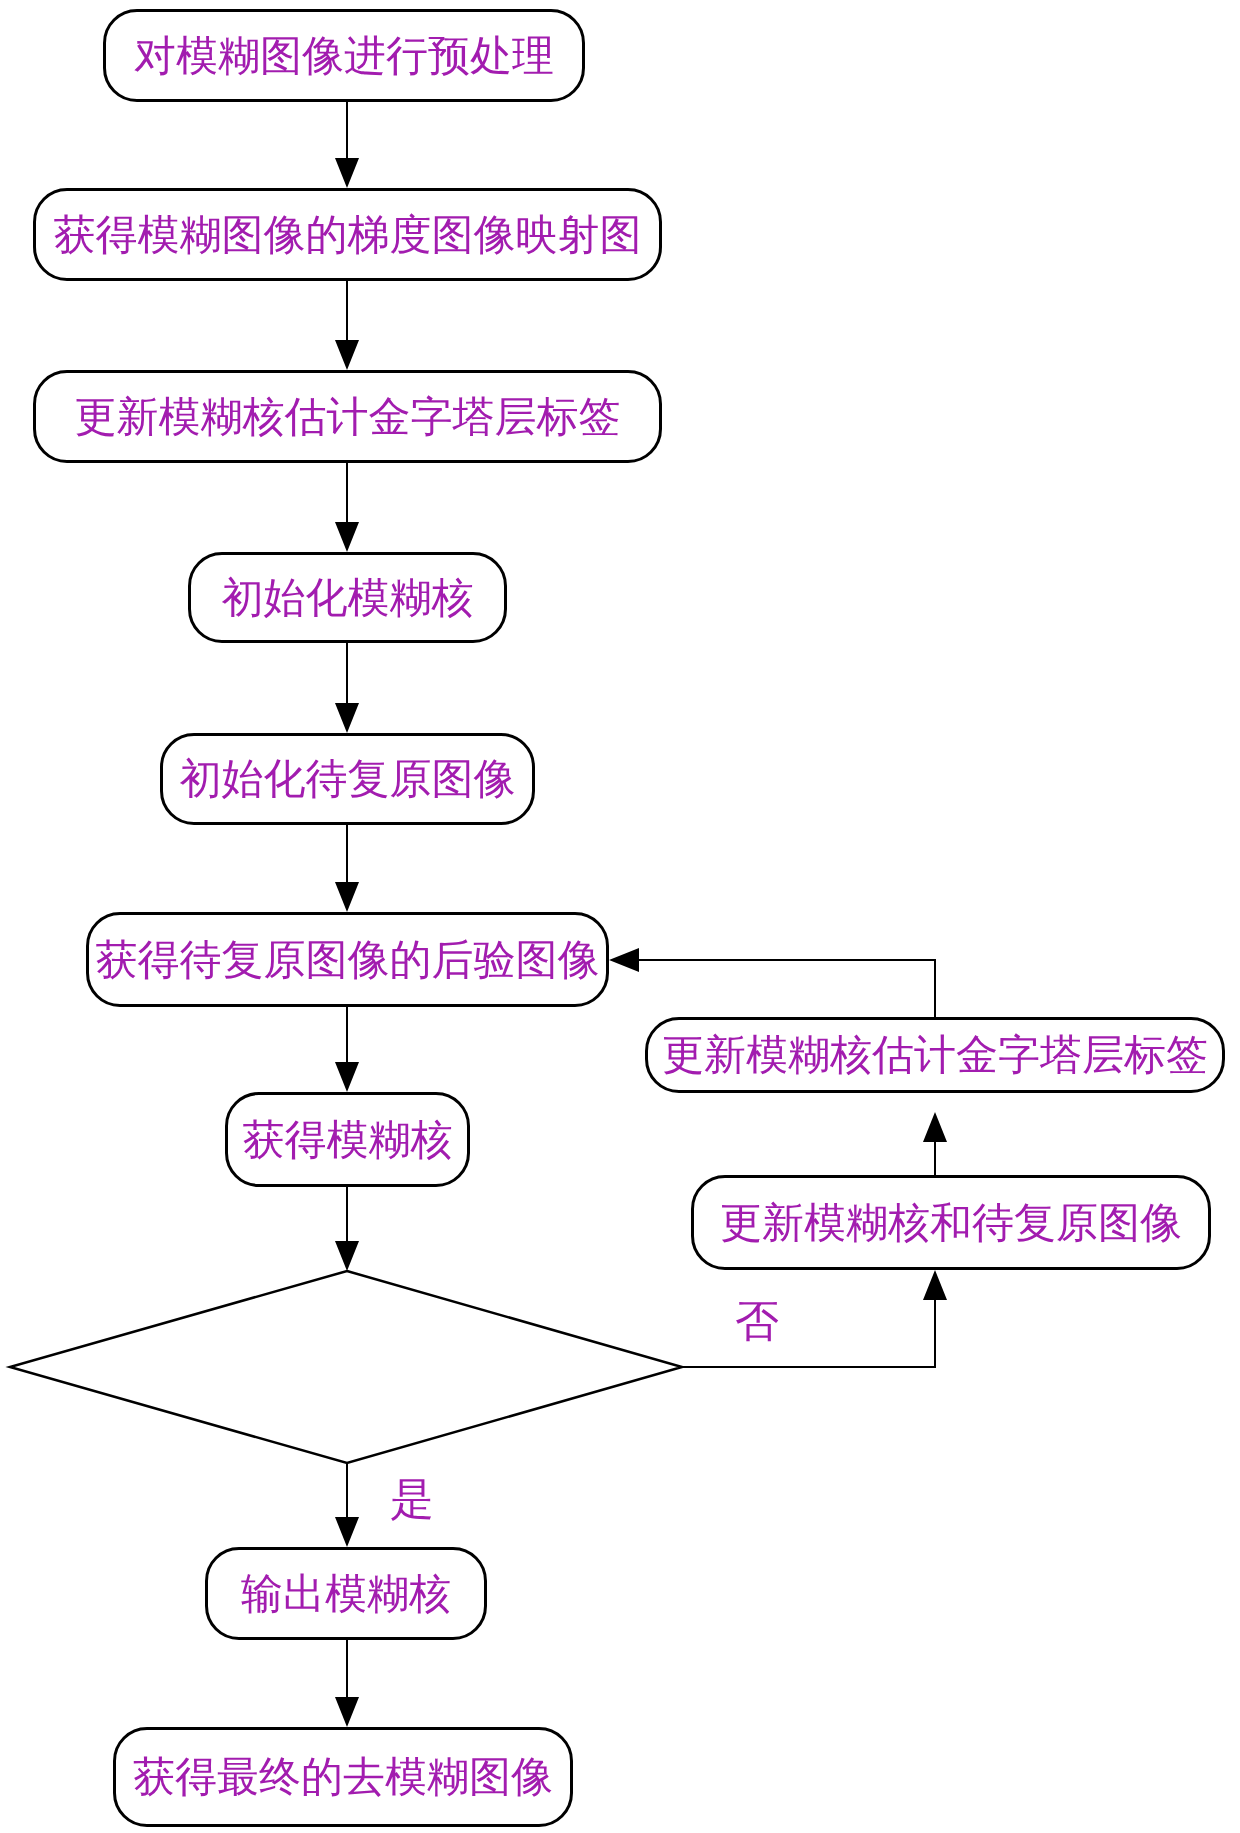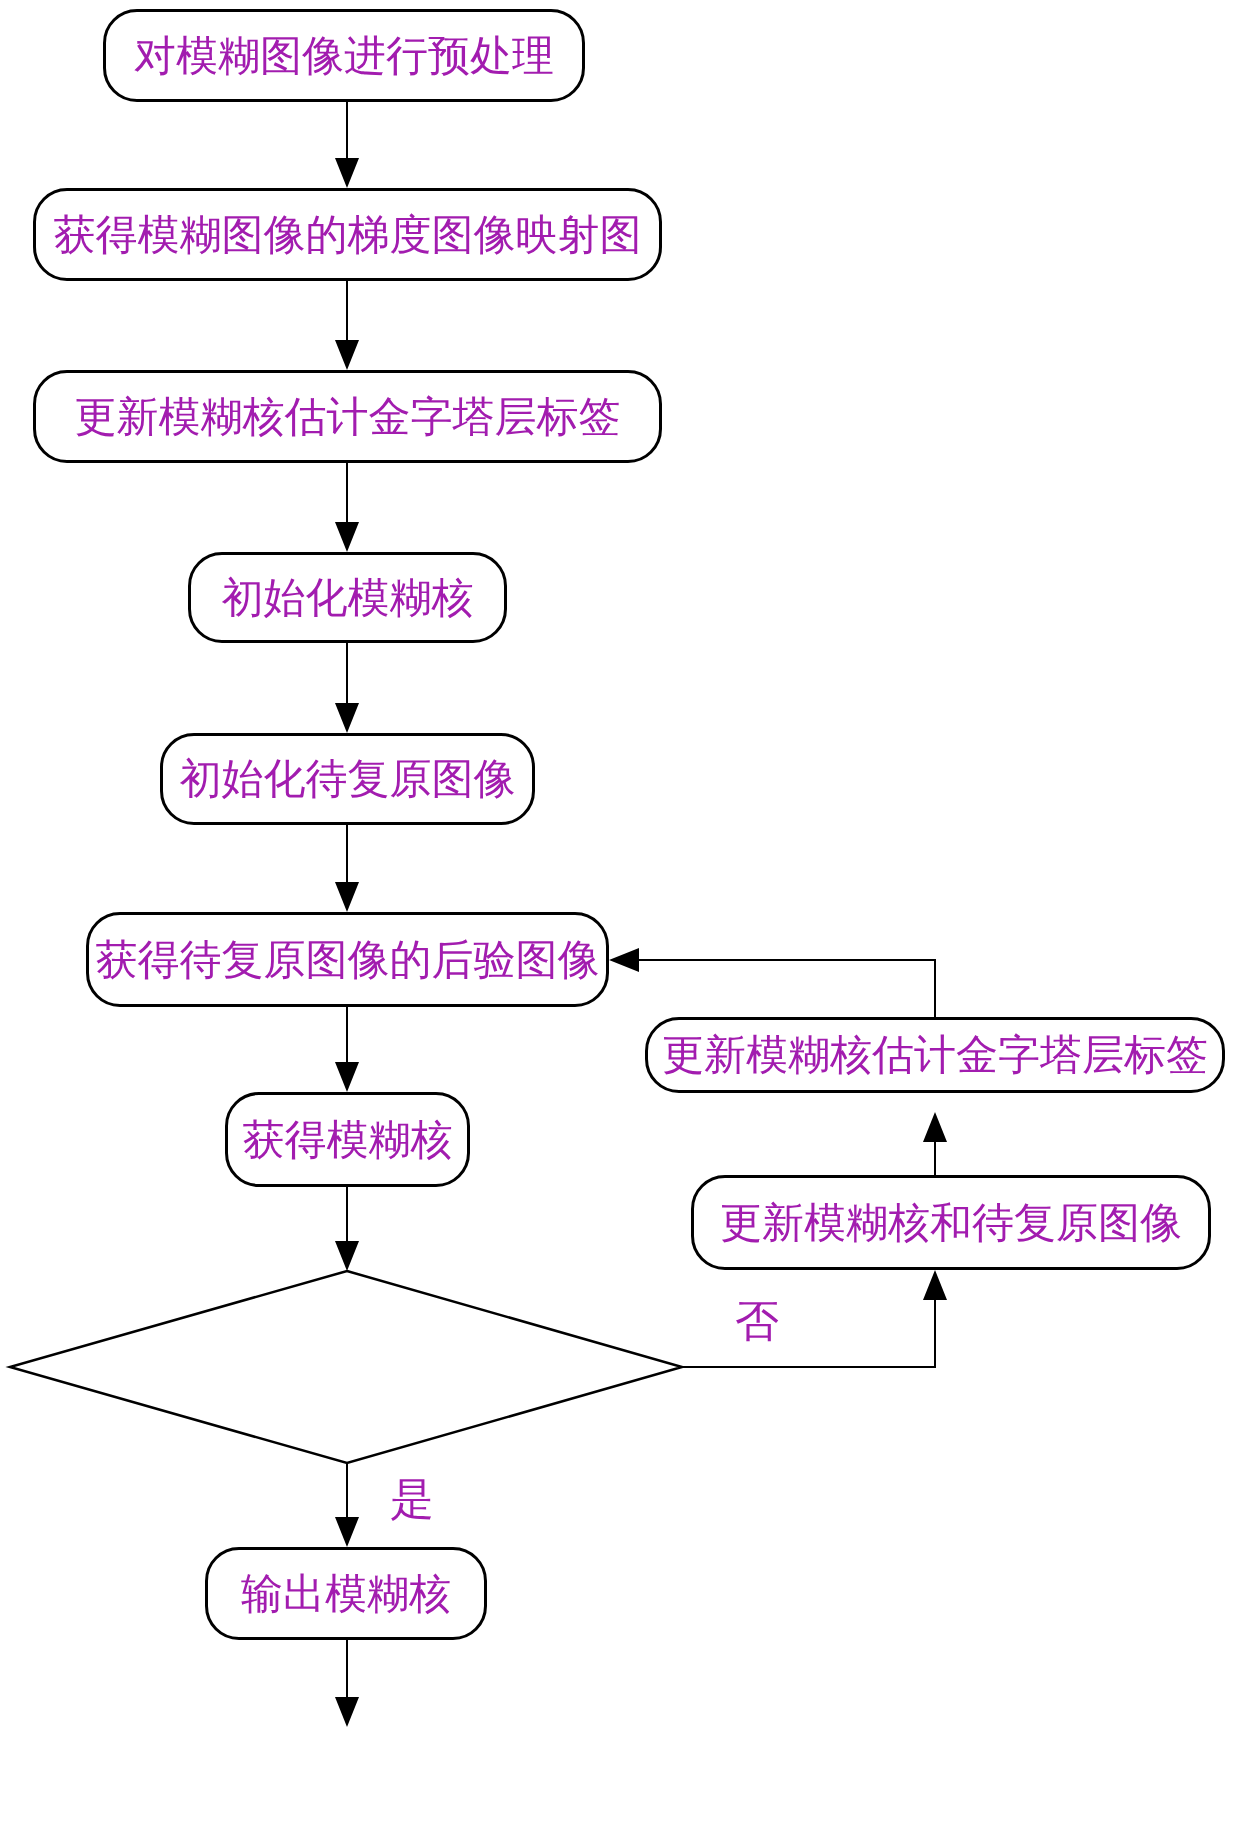--- a/index.html
+++ b/index.html
@@ -127,20 +127,21 @@
 
   <div class="node" style="left:160px; top:733px;  width:375px; height:92px;">初始化待复原图像</div>
 
   <div class="node" style="left:86px;  top:912px;  width:523px; height:95px;">获得待复原图像的后验图像</div>
 
   <div class="node" style="left:225px; top:1092px; width:245px; height:95px;">获得模糊核</div>
 
 
   <div class="node" style="left:205px; top:1547px; width:282px; height:93px;">输出模糊核</div>
 
+  <div class="node" style="left:113px; top:1727px; width:460px; height:100px;">获得最终的去模糊图像</div>
 
   <div class="node" style="left:645px; top:1017px; width:580px; height:76px;">更新模糊核估计金字塔层标签</div>
 
   <div class="node" style="left:675px; top:1175px; width:520px; height:95px;margin-left:16px;">更新模糊核和待复原图像</div>
 
   <div class="branch-label" style="left:412px; top:1500px;">是</div>
 
   <div class="branch-label" style="left:757px; top:1322px;">否</div>
 
 </div>

